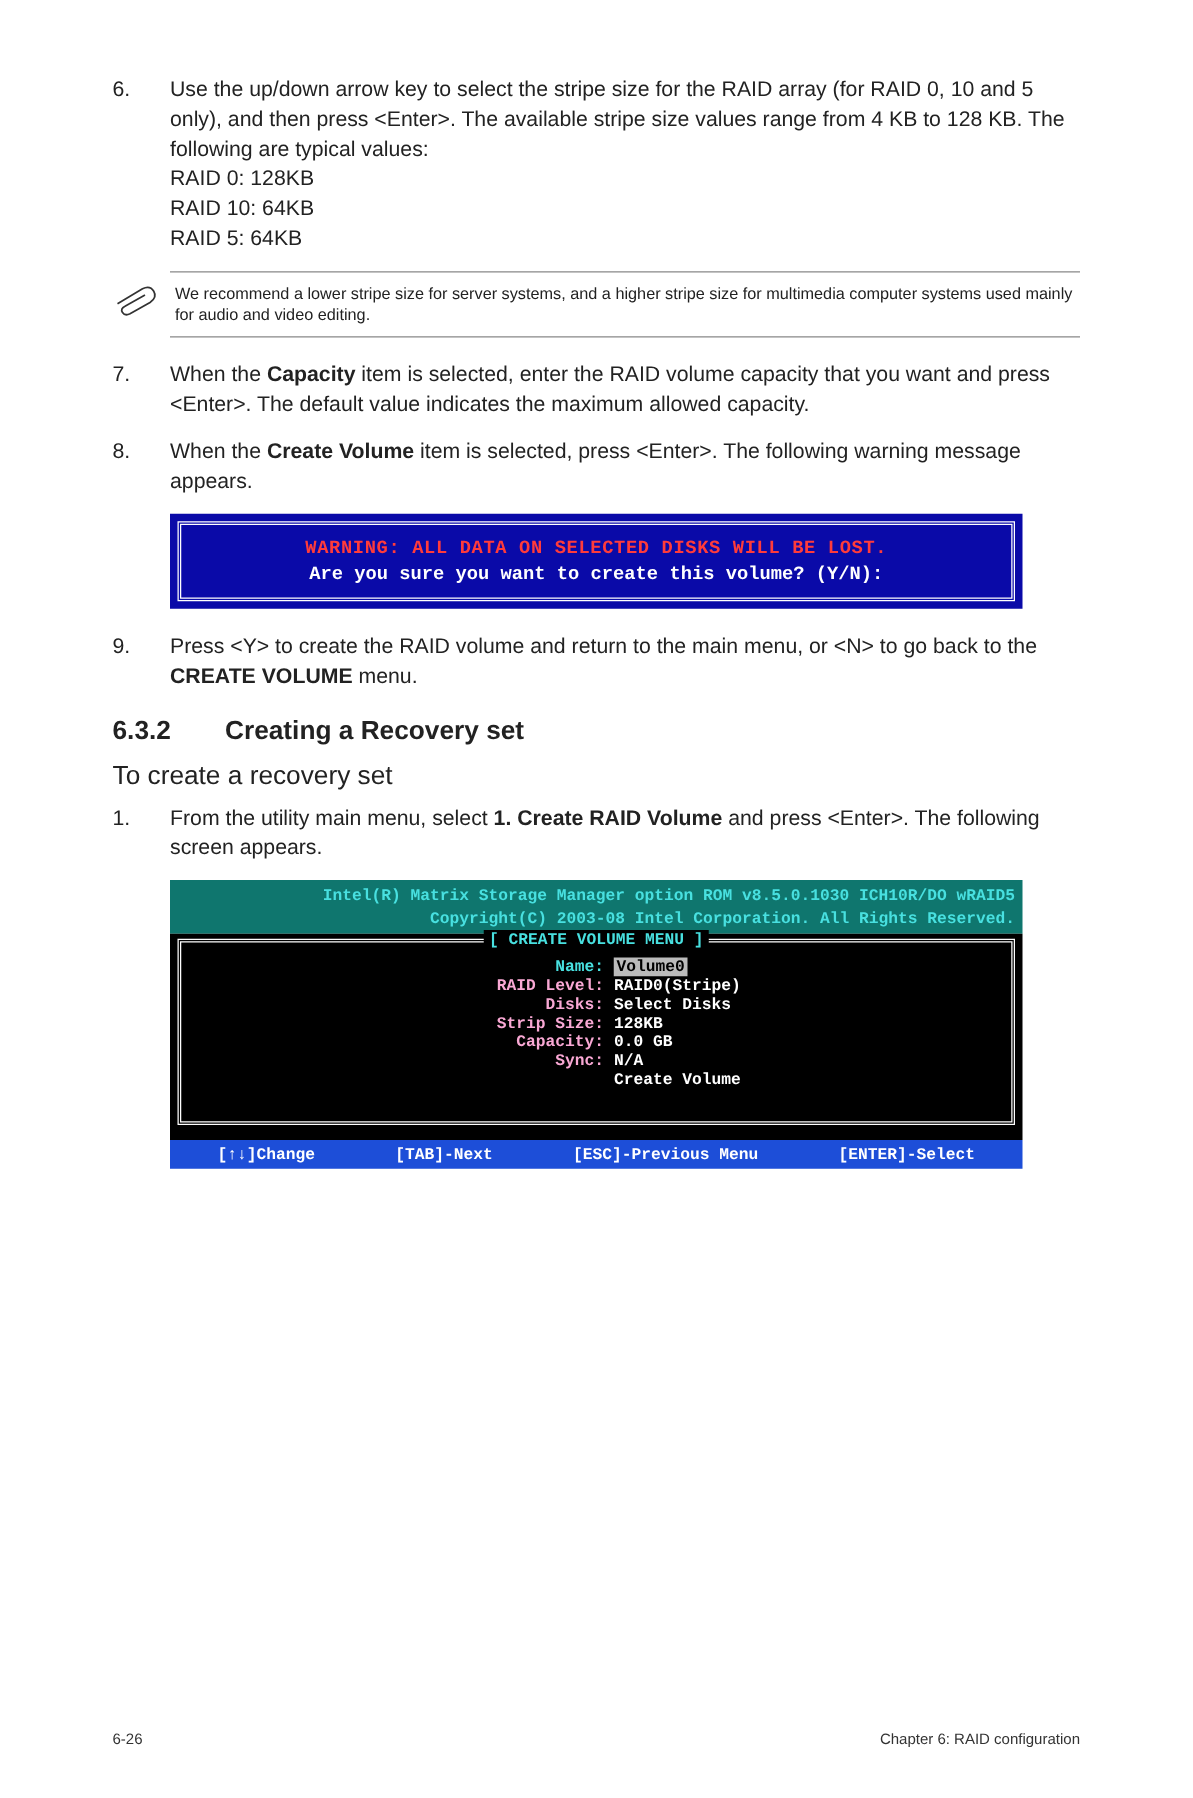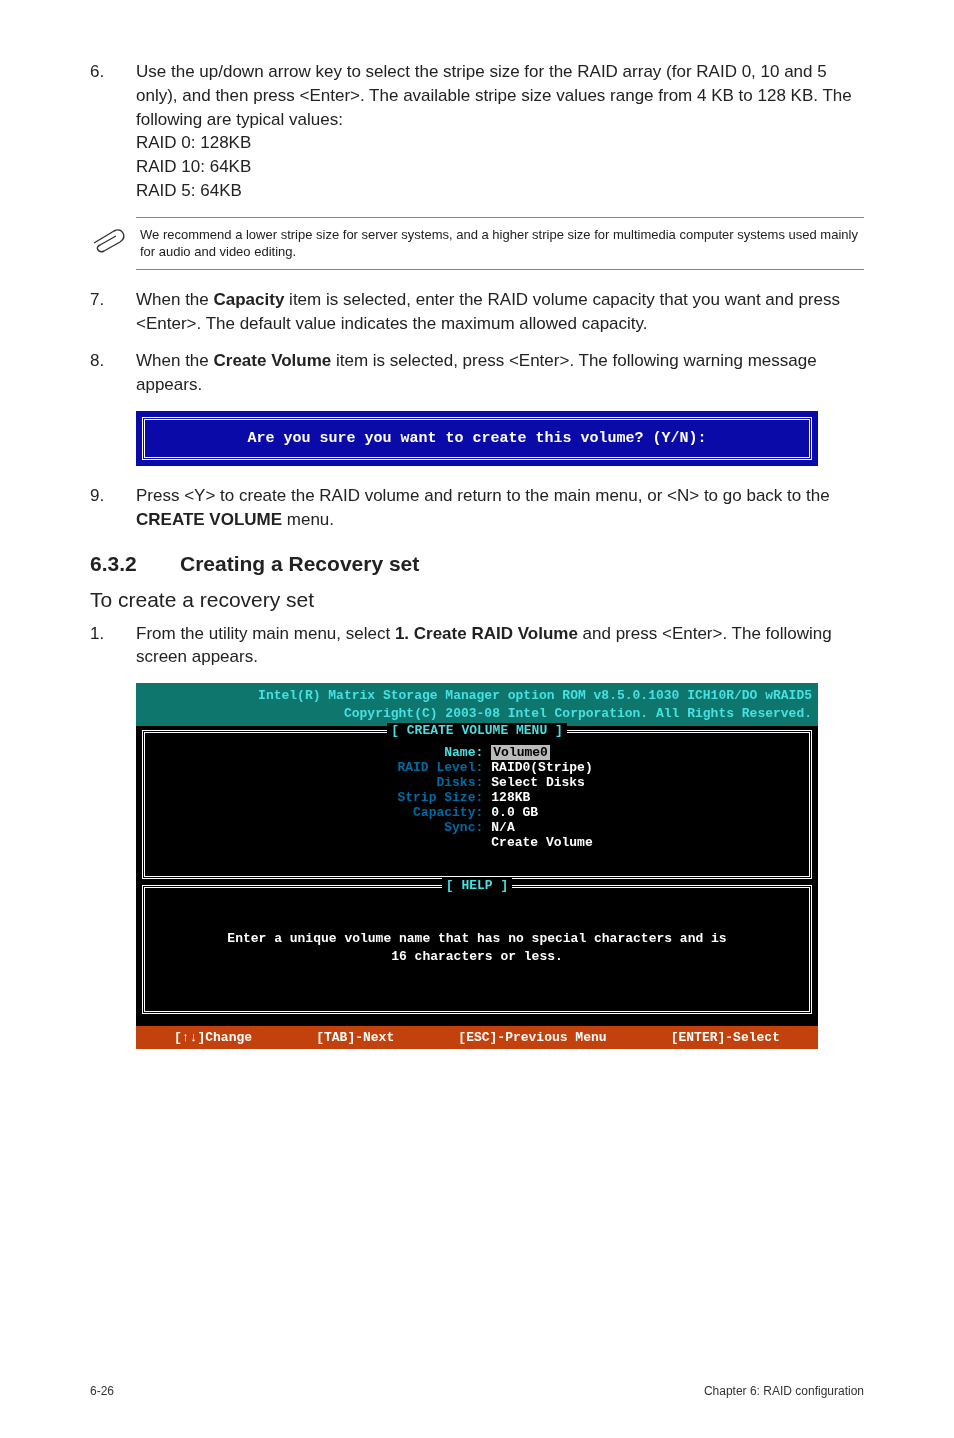--- a/index.html
+++ b/index.html
@@ -66,27 +66,27 @@
   }
   .bios-frame-title {
     position:absolute;
     top:-10px; left:0; right:0;
     text-align:center;
     color:#48e0e0;
   }
   .bios-frame-title span { background:#000; padding:0 4px; }
   .bios-fields { margin:6px auto 16px auto; width:fit-content; }
   .bios-fields .row { display:flex; }
-  .bios-fields .lbl { width:130px; text-align:right; color:#0369a1; padding-right:8px; }
+  .bios-fields .lbl { width:130px; text-align:right; color:#f9a8d4; padding-right:8px; }
   .bios-fields .lbl.cyan { color:#48e0e0; }
   .bios-fields .val { color:#fff; }
   .bios-fields .val .hl { background:#bbb; color:#000; padding:0 2px; }
   .bios-help-text { text-align:center; padding:36px 12px; line-height:1.35; }
   .bios-footer {
-    background:#c2410c;
+    background:#1d4ed8;
     color:#fff;
     display:flex;
     justify-content:space-around;
     padding:4px 6px;
   }
   .page-footer {
     display:flex;
     justify-content:space-between;
     font-size:12px;
     color:#333;
@@ -130,20 +130,21 @@
       <li>
         <span class="num">8.</span>
         <span class="body">
           <span>When the </span><b>Create Volume</b><span> item is selected, press &lt;Enter&gt;. The following warning message appears.</span>
         </span>
       </li>
     </ol>
 
     <div class="term-dialog">
       <div class="term-dialog-inner">
+        <span class="warn">WARNING: ALL DATA ON SELECTED DISKS WILL BE LOST.</span>
         <span>Are you sure you want to create this volume? (Y/N):</span>
       </div>
     </div>
 
     <ol class="main-list">
       <li>
         <span class="num">9.</span>
         <span class="body">
           <span>Press &lt;Y&gt; to create the RAID volume and return to the main menu, or &lt;N&gt; to go back to the </span><b>CREATE VOLUME</b><span> menu.</span>
         </span>
@@ -196,27 +197,20 @@
                 <span class="val">0.0   GB</span>
               </div>
             <div class="row">
                 <span class="lbl">Sync:</span>
                 <span class="val">N/A</span>
               </div>
             <div class="row">
                 <span class="lbl"></span>
                 <span class="val">Create Volume</span>
               </div>
-          </div>
-        </div>
-        <div class="bios-frame">
-          <div class="bios-frame-title"><span>[ HELP ]</span></div>
-          <div class="bios-help-text">
-            <div>Enter a unique volume name that has no special characters and is</div>
-            <div>16 characters or less.</div>
           </div>
         </div>
       </div>
       <div class="bios-footer">
         <span>[↑↓]Change</span>
         <span>[TAB]-Next</span>
         <span>[ESC]-Previous Menu</span>
         <span>[ENTER]-Select</span>
       </div>
     </div>

